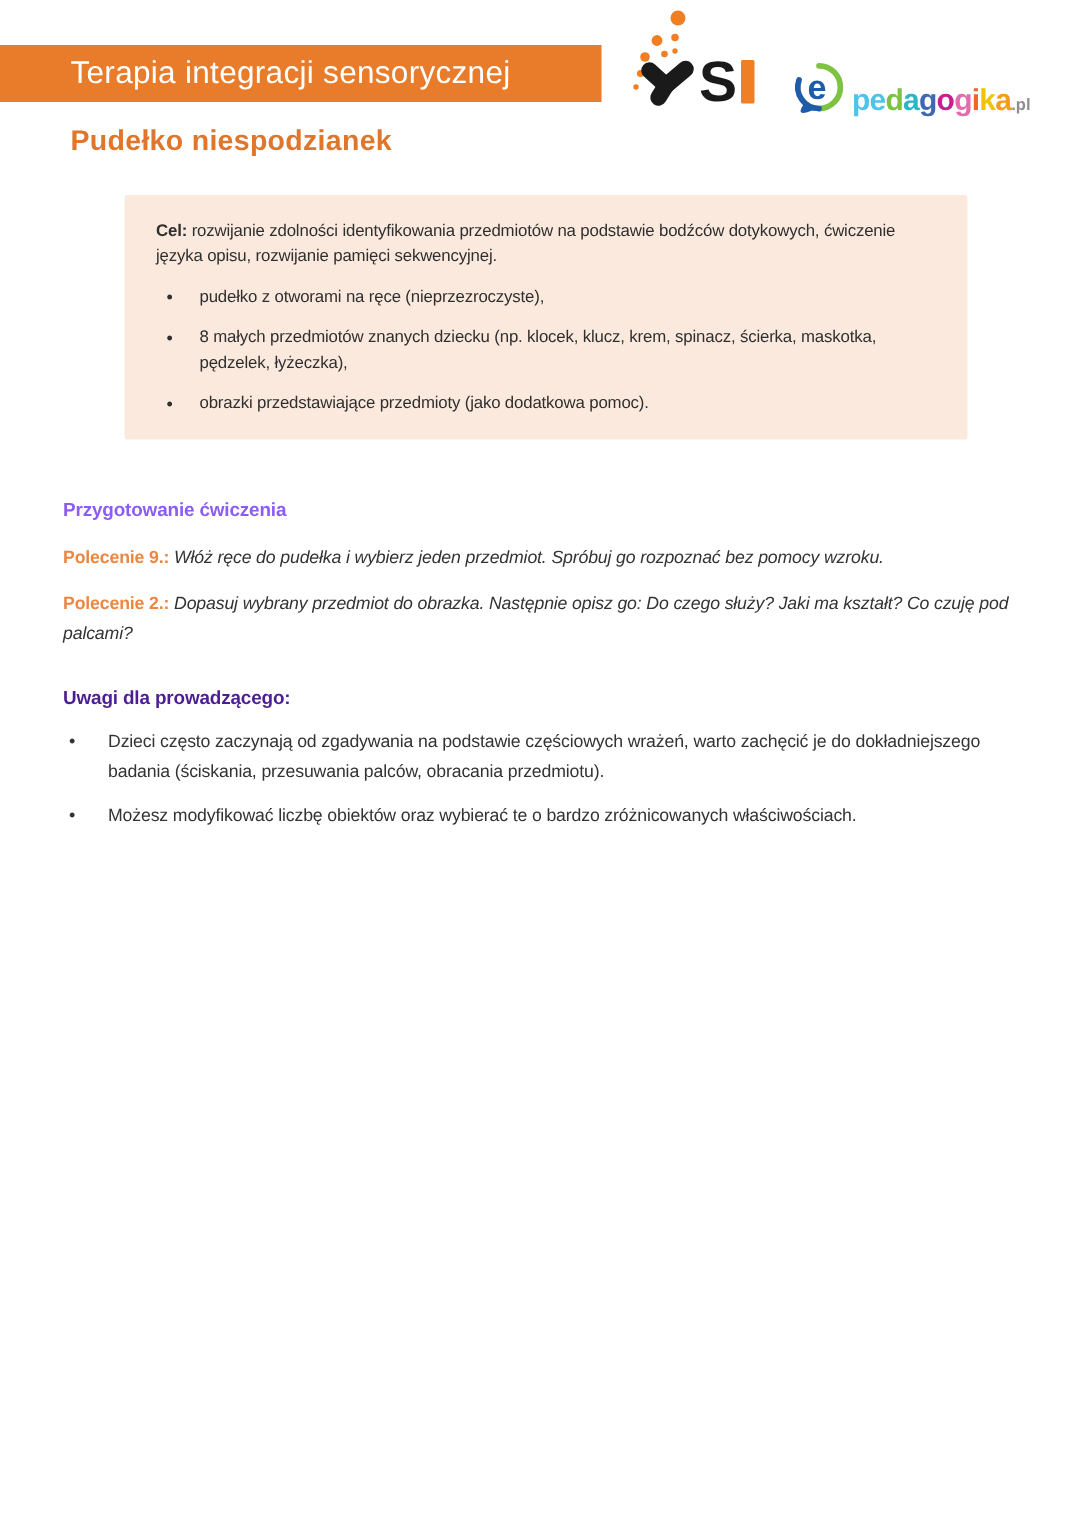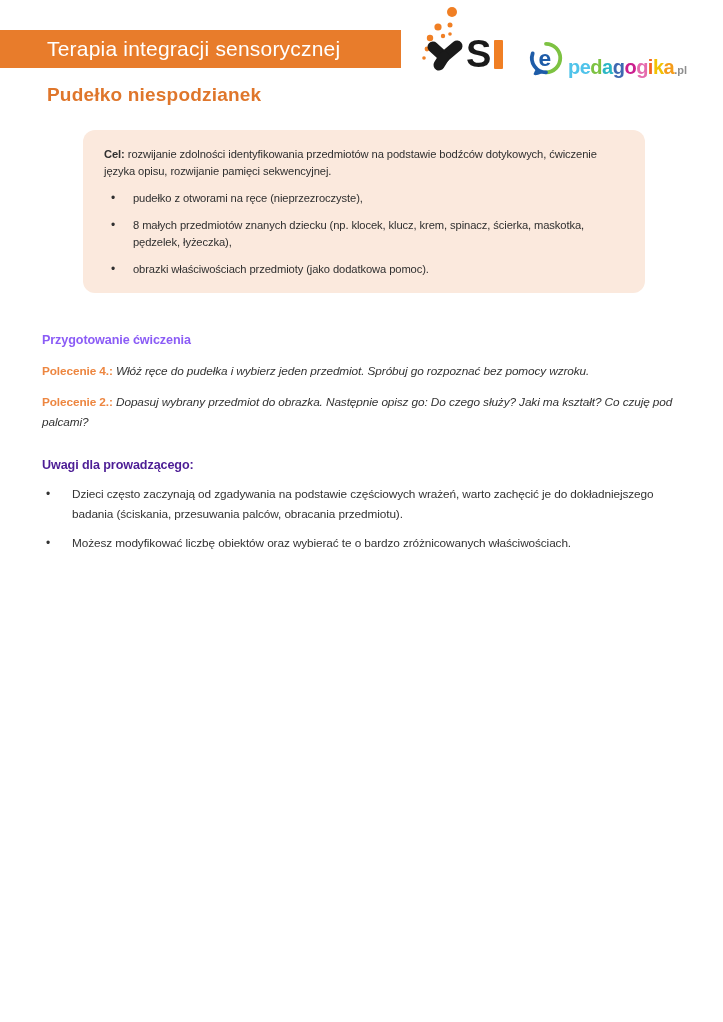--- a/index.html
+++ b/index.html
@@ -12,21 +12,21 @@
   .si-logo { position:absolute; left:422px; top:4px; }
   .epl { position:absolute; left:527px; top:30px; display:flex; align-items:center; gap:3px; }
   .wordmark { font-size:20px; font-weight:800; letter-spacing:-0.5px; line-height:38px; white-space:nowrap;margin-top:18px; }
   .wordmark .pl-suffix { font-size:11px; font-weight:700; letter-spacing:0; }
 
   
   .page-title { margin:0; position:absolute; left:47px; top:84px; font-size:19px; font-weight:700; color:#DF762B; letter-spacing:0.2px; }
 
   
   .infobox { position:absolute; left:83px; top:130px; width:562px; box-sizing:border-box;
-             background:#FBE9DD; border-radius:12px; padding:16px 20px 15px 21px;
+             background:#FBE9DD; border-radius:2px; padding:16px 20px 15px 21px;
              font-size:11.2px; letter-spacing:-0.1px; line-height:17px; color:#2F2F2F; }
   .infobox p { margin:0; }
   .infobox .rek { margin-top:10px; font-weight:700; }
   .b { font-weight:700; }
   .brow { display:flex; margin-top:10px; }
   .bdot { flex:none; width:13px; margin-left:7px; margin-right:9px; font-size:12px; }
 
   
   .main { position:absolute; left:42px; top:330px; width:652px; font-size:11.8px; letter-spacing:-0.1px; line-height:20px; color:#333333; }
   .sec-heading { margin:0; font-size:12.6px; font-weight:700; color:#8b5cf6; }
@@ -87,30 +87,30 @@
       <div class="brow">
         <span class="bdot">•</span>
         <span>pudełko z otworami na ręce (nieprzezroczyste),</span>
       </div>
       <div class="brow">
         <span class="bdot">•</span>
         <span>8 małych przedmiotów znanych dziecku (np. klocek, klucz, krem, spinacz, ścierka, maskotka, pędzelek, łyżeczka),</span>
       </div>
       <div class="brow">
         <span class="bdot">•</span>
-        <span>obrazki właściwościach przedmioty (jako dodatkowa pomoc).</span>
+        <span>obrazki przedstawiające przedmioty (jako dodatkowa pomoc).</span>
       </div>
     </div>
   </div>
 
   <div class="main">
     <h2 class="sec-heading">Przygotowanie ćwiczenia</h2>
 
     <p class="pol">
-      <span class="plabel">Polecenie 4.:</span>
+      <span class="plabel">Polecenie 9.:</span>
       <span class="ptext">Włóż ręce do pudełka i wybierz jeden przedmiot. Spróbuj go rozpoznać bez pomocy wzroku.</span>
     </p>
     <p class="pol">
       <span class="plabel">Polecenie 2.:</span>
       <span class="ptext">Dopasuj wybrany przedmiot do obrazka. Następnie opisz go: Do czego służy? Jaki ma kształt? Co czuję pod palcami?</span>
     </p>
 
     <h3 class="uwagi-heading">Uwagi dla prowadzącego:</h3>
     <div>
       <div class="urow">

